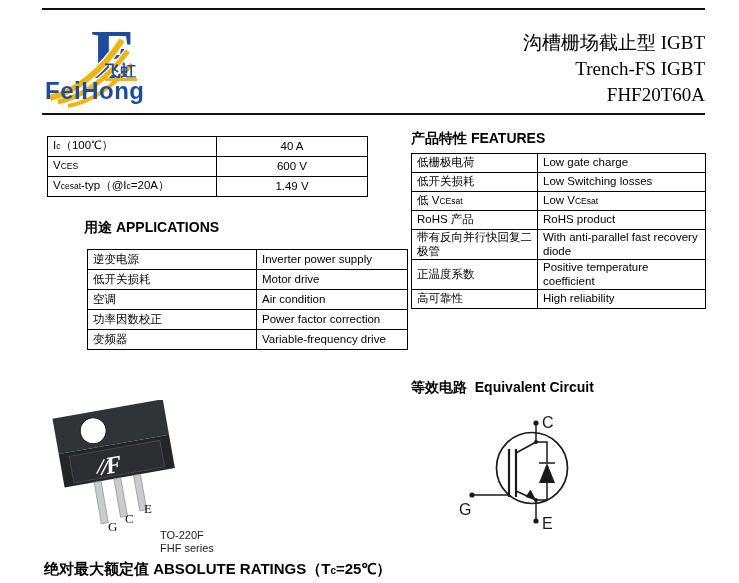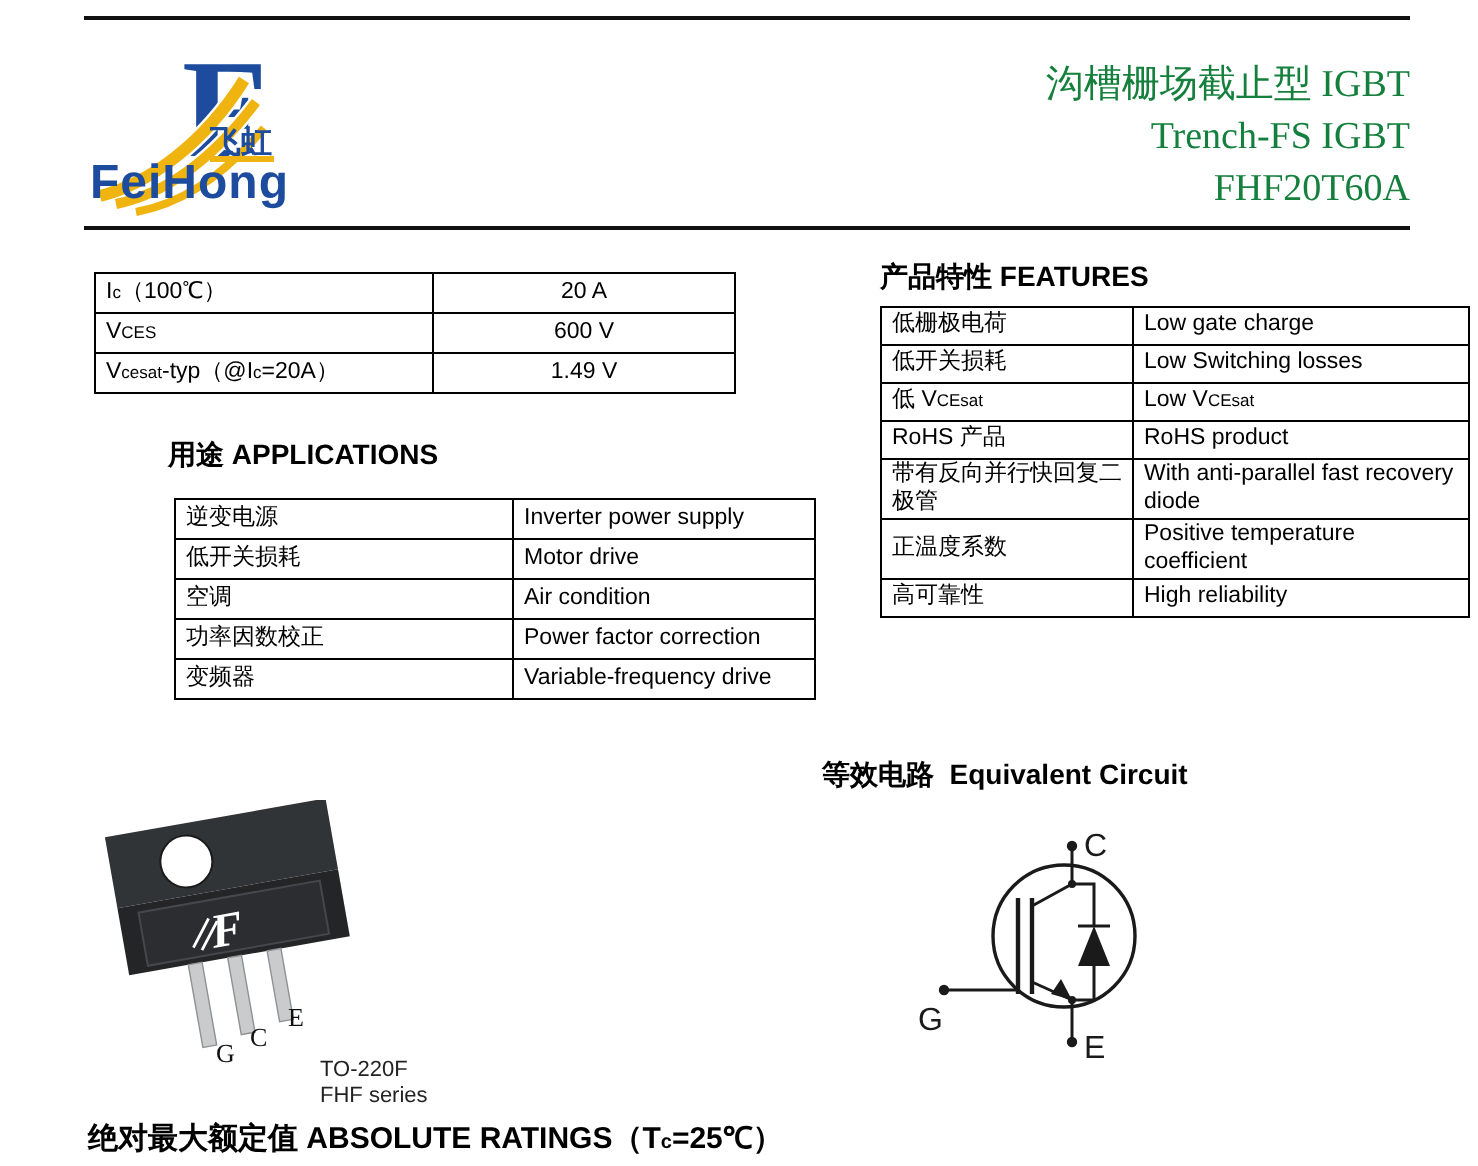--- a/index.html
+++ b/index.html
@@ -3,21 +3,21 @@
 <meta charset="utf-8">
 <style>
   html,body{margin:0;padding:0;background:#ffffff;}
   .page{position:relative;width:739px;height:583px;background:#fff;overflow:hidden;
         font-family:"Liberation Sans",sans-serif;color:#000;}
   .rule{position:absolute;left:42px;width:663px;height:2px;background:#111;}
   .rule-top{top:8px;}
   .rule-bottom{top:113px;}
   .logo{position:absolute;left:44px;top:20px;width:112px;height:90px;}
   .title{position:absolute;right:34px;top:30px;width:320px;text-align:right;
-         font-family:"Liberation Serif",serif;font-size:19px;line-height:26px;color:#15803d;}
+         font-family:"Liberation Serif",serif;font-size:19px;line-height:26px;color:#000000;}
   .section{position:absolute;}
   .h-sec{font-weight:bold;font-size:14px;line-height:16px;color:#000;white-space:pre;}
   .h-abs{position:absolute;left:44px;top:558px;font-weight:bold;font-size:15px;}
   table{border-collapse:collapse;table-layout:fixed;border-radius:29px;}
   td{border:1px solid #000;font-size:11.5px;line-height:13.5px;padding:1px 5px;vertical-align:middle;
      overflow:hidden;}
   .t-main{margin:6px 0 0 3px;width:321px;}
   .t-main td{height:17px;}
   .t-main .c1{width:158px;}
   .t-main .val{text-align:center;}
@@ -59,21 +59,21 @@
     <div>沟槽栅场截止型 IGBT</div>
     <div>Trench-FS IGBT</div>
     <div>FHF20T60A</div>
   </div>
 
   <div class="section" style="left:44px;top:130px;width:330px;">
     <table class="t-main">
       <tbody>
           <tr>
         <td class="c1"><span>I</span><span class="sub">c</span><span>（100℃）</span></td>
-        <td class="val">20 A</td>
+        <td class="val">40 A</td>
       </tr>
       <tr>
         <td class="c1"><span>V</span><span class="sub">CES</span><span></span></td>
         <td class="val">600 V</td>
       </tr>
       <tr>
         <td class="c1"><span>V</span><span class="sub">cesat</span><span>-typ（@I</span><span class="sub">c</span><span>=20A）</span></td>
         <td class="val">1.49 V</td>
       </tr>
     </tbody>
@@ -101,21 +101,21 @@
         <td>Power factor correction</td>
       </tr>
       <tr>
         <td class="c1">变频器</td>
         <td>Variable-frequency drive</td>
       </tr>
     </tbody>
       </table>
   </div>
 
-  <div class="section" style="left:411px;top:130px;width:298px;margin-left:29px;">
+  <div class="section" style="left:411px;top:130px;width:298px;">
     <div class="h-sec">产品特性 FEATURES</div>
     <table class="t-feat">
       <tbody>
       <tr>
         <td class="c1 single">低栅极电荷</td>
         <td class="single">Low gate charge</td>
       </tr>
       <tr>
         <td class="c1 single">低开关损耗</td>
         <td class="single">Low Switching losses</td>

